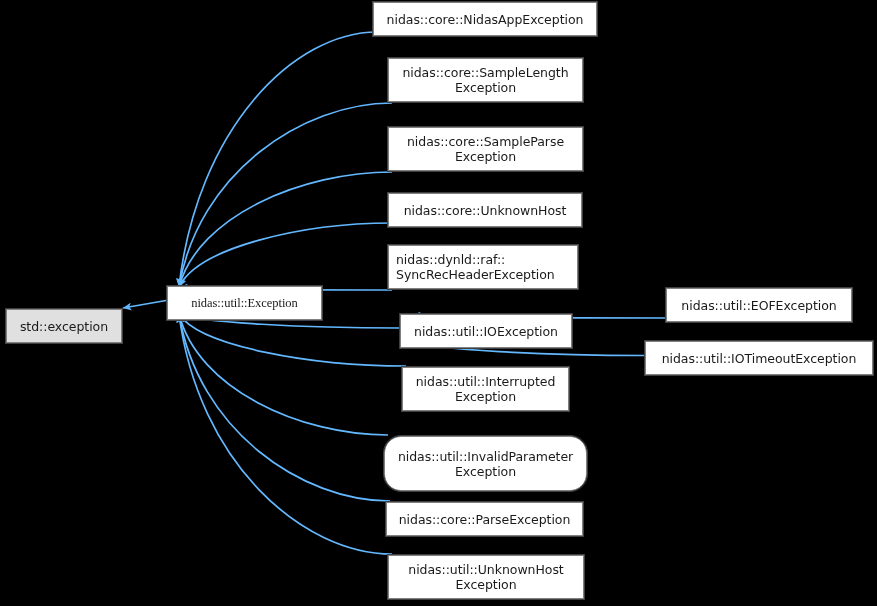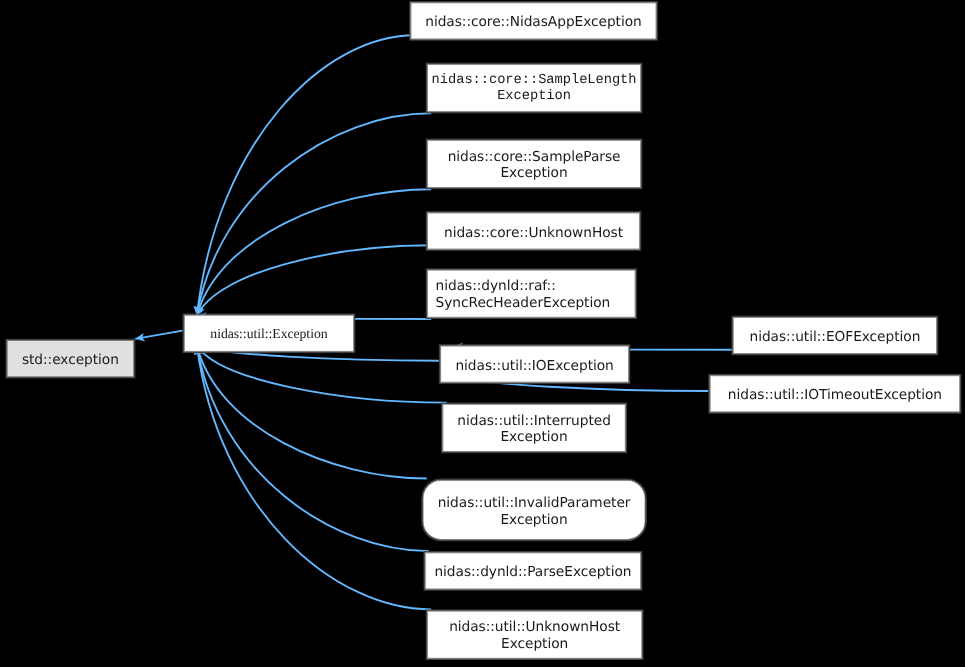--- a/index.html
+++ b/index.html
@@ -87,21 +87,21 @@
   <div id="nodes-layer">
       <div class="node root-node" style="left: 6px; top: 286px; width: 116px; height: 29px; background: rgb(224, 224, 224); border-color: rgb(128, 128, 128); margin-top: 23px;">
         <span class="node-label">std::exception</span>
       </div>
       <div class="node" style="left: 167px; top: 286px; width: 155px; height: 29px; background: rgb(255, 255, 255); border-color: rgb(128, 128, 128); font-family: Liberation Serif, serif;">
         <span class="node-label">nidas::util::Exception</span>
       </div>
       <div class="node" style="left: 373px; top: 2px; width: 224px; height: 29px; background: rgb(255, 255, 255); border-color: rgb(128, 128, 128);">
         <span class="node-label">nidas::core::NidasAppException</span>
       </div>
-      <div class="node" style="left: 388px; top: 58px; width: 195px; height: 44px; background: rgb(255, 255, 255); border-color: rgb(128, 128, 128); font-family: Liberation Mono, monospace;">
+      <div class="node" style="left: 388px; top: 58px; width: 195px; height: 44px; background: rgb(255, 255, 255); border-color: rgb(128, 128, 128);">
         <span class="node-label">nidas::core::SampleLength
 Exception</span>
       </div>
       <div class="node" style="left: 388px; top: 127px; width: 195px; height: 44px; background: rgb(255, 255, 255); border-color: rgb(128, 128, 128);">
         <span class="node-label">nidas::core::SampleParse
 Exception</span>
       </div>
       <div class="node" style="left: 388px; top: 193px; width: 194px; height: 29px; background: rgb(255, 255, 255); border-color: rgb(128, 128, 128);">
         <span class="node-label">nidas::core::UnknownHost</span>
       </div>
@@ -114,21 +114,21 @@
       </div>
       <div class="node" style="left: 402px; top: 367px; width: 167px; height: 44px; background: rgb(255, 255, 255); border-color: rgb(128, 128, 128);">
         <span class="node-label">nidas::util::Interrupted
 Exception</span>
       </div>
       <div class="node" style="left: 384px; top: 436px; width: 203px; height: 55px; background: rgb(255, 255, 255); border-color: rgb(128, 128, 128); border-radius: 17px;">
         <span class="node-label">nidas::util::InvalidParameter
 Exception</span>
       </div>
       <div class="node" style="left: 386px; top: 502px; width: 197px; height: 30px; background: rgb(255, 255, 255); border-color: rgb(128, 128, 128);">
-        <span class="node-label">nidas::dynld::ParseException</span>
+        <span class="node-label">nidas::core::ParseException</span>
       </div>
       <div class="node" style="left: 388px; top: 555px; width: 196px; height: 44px; background: rgb(255, 255, 255); border-color: rgb(128, 128, 128);">
         <span class="node-label">nidas::util::UnknownHost
 Exception</span>
       </div>
       <div class="node" style="left: 666px; top: 288px; width: 186px; height: 29px; background: rgb(255, 255, 255); border-color: rgb(128, 128, 128);">
         <span class="node-label">nidas::util::EOFException</span>
       </div>
       <div class="node" style="left: 645px; top: 341px; width: 228px; height: 29px; background: rgb(255, 255, 255); border-color: rgb(128, 128, 128);">
         <span class="node-label">nidas::util::IOTimeoutException</span>

